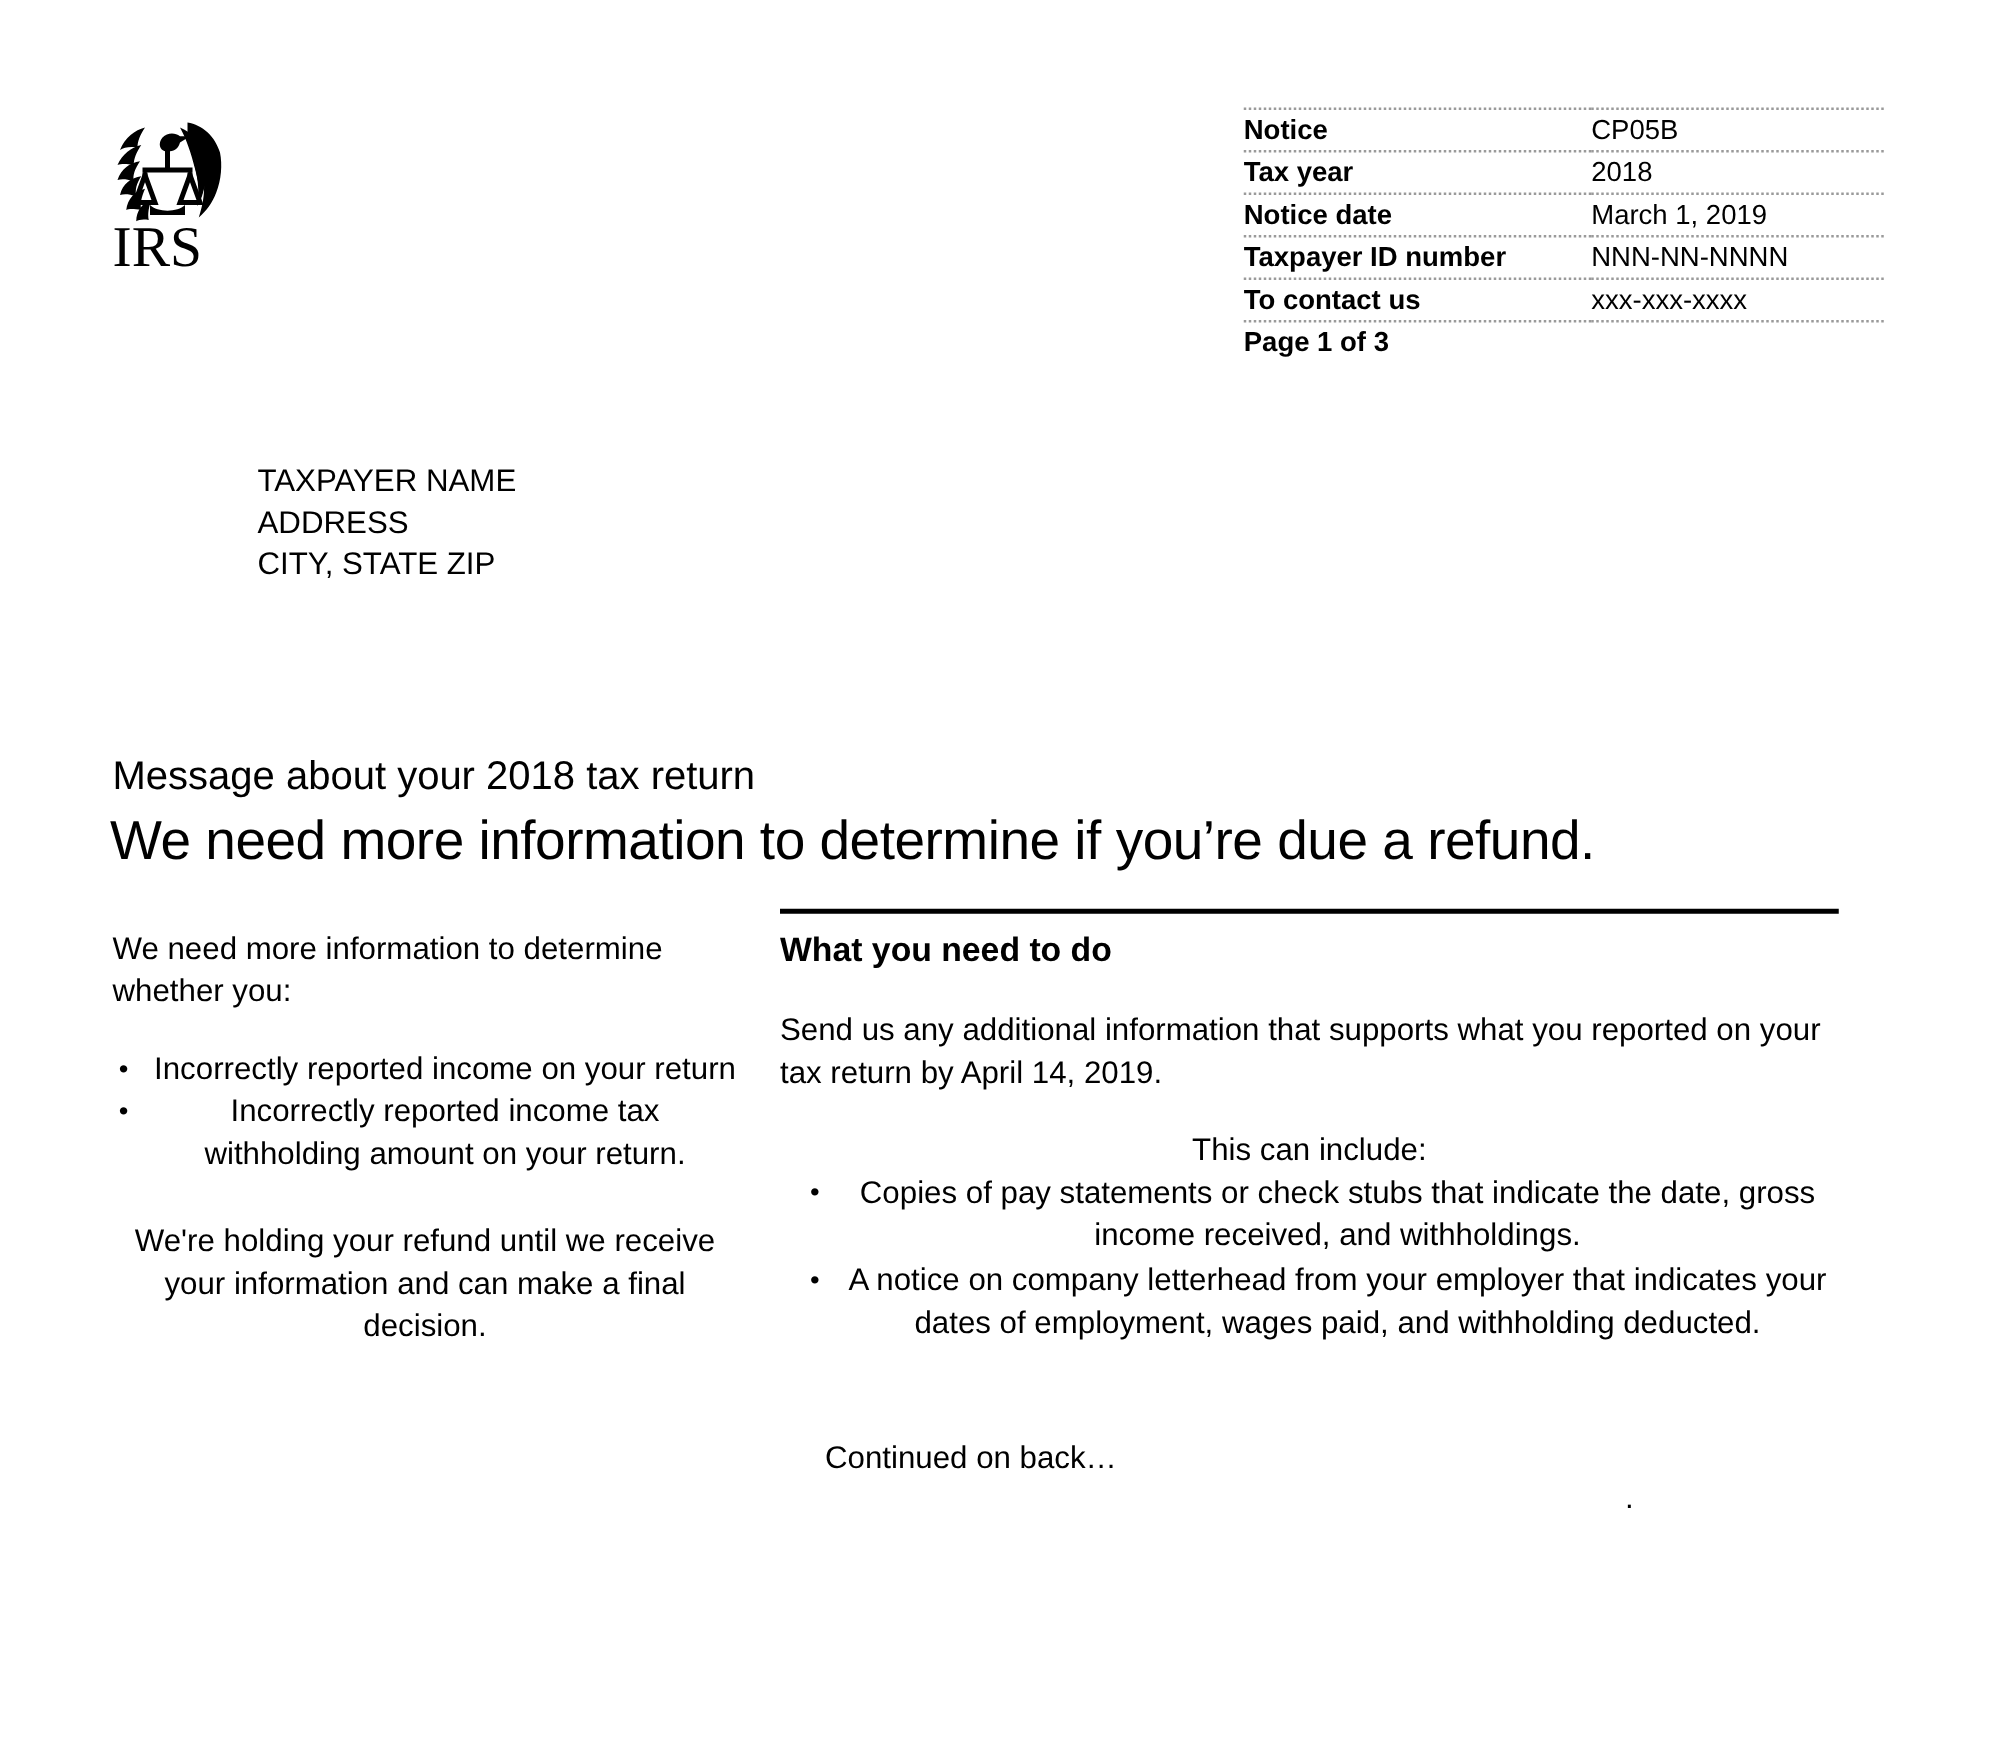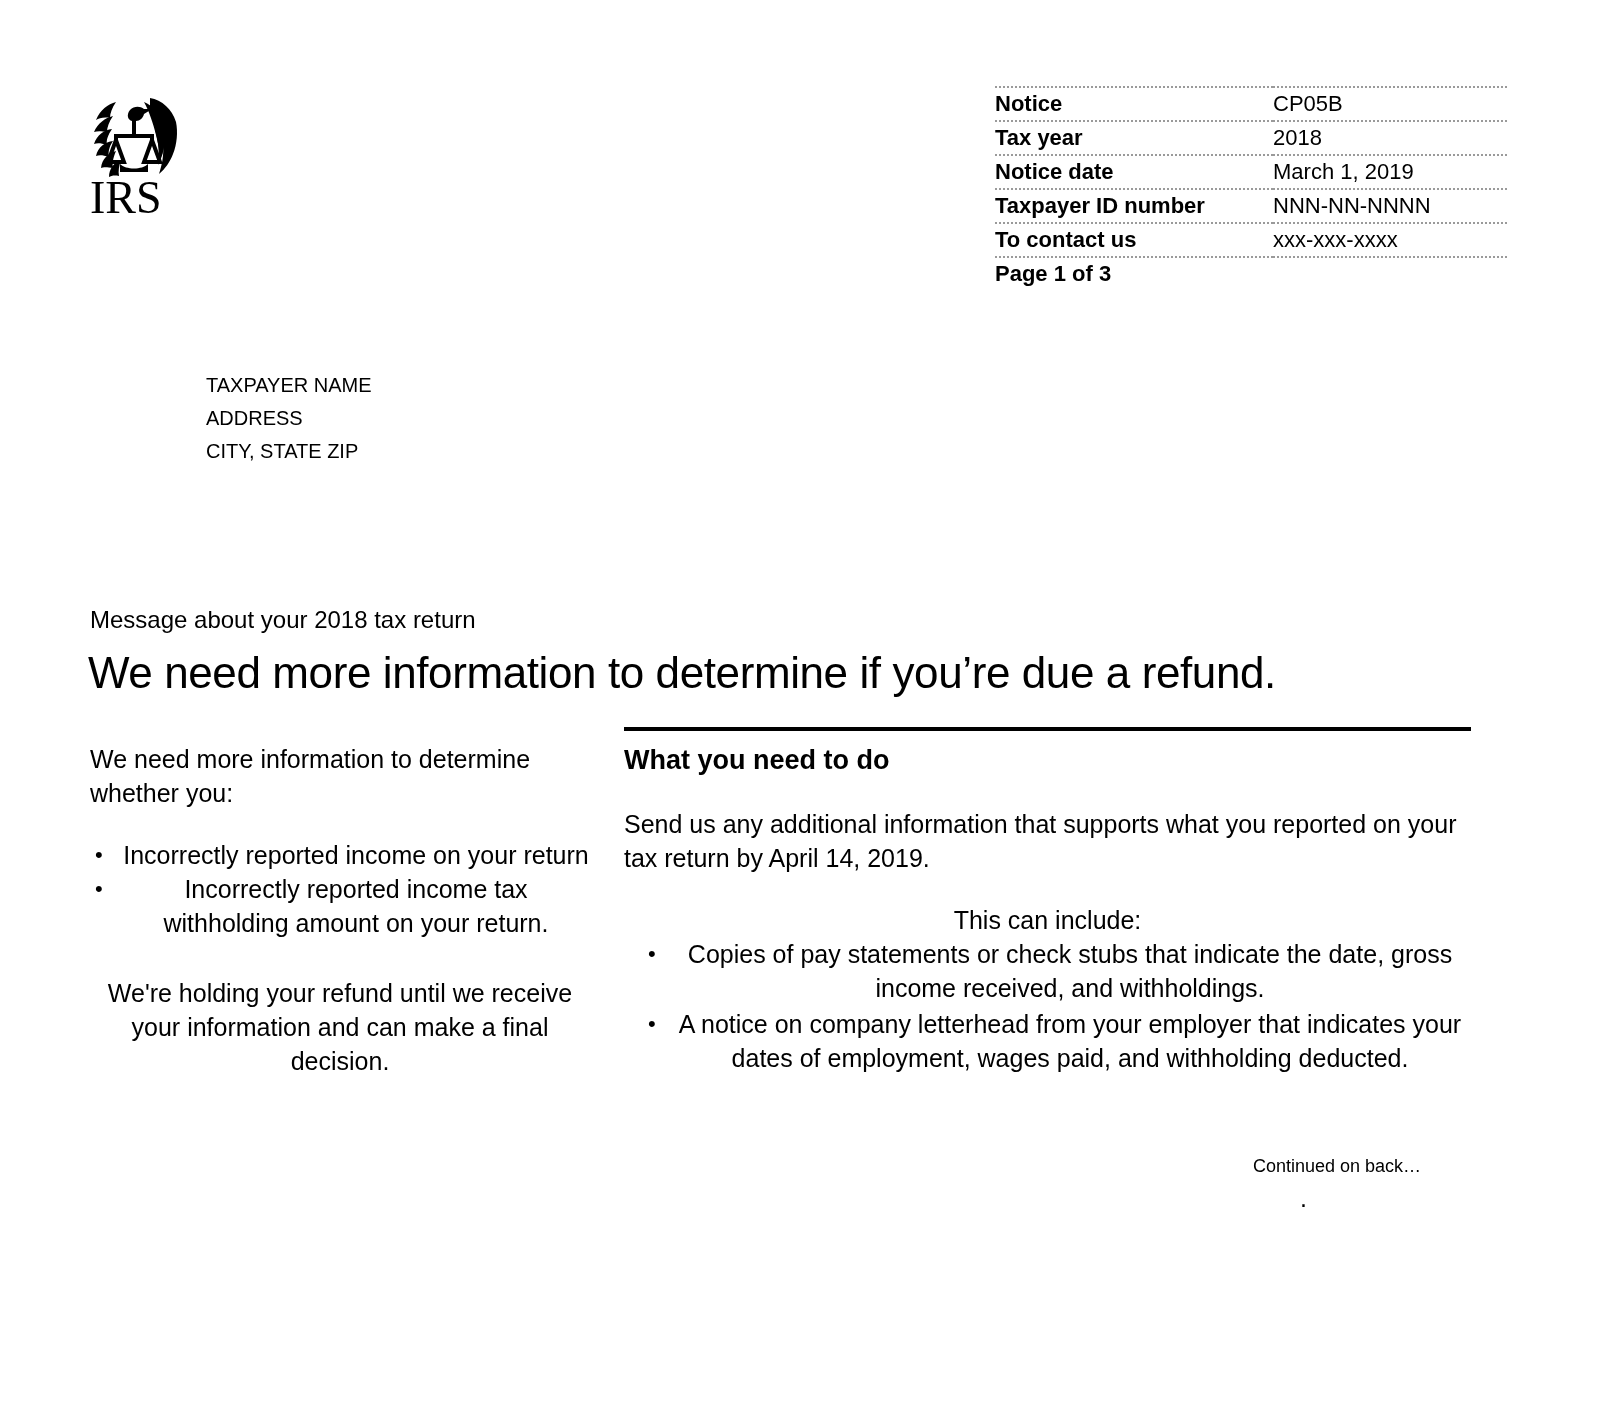--- a/index.html
+++ b/index.html
@@ -74,31 +74,31 @@
   .notice-table tr.page-row td {
     font-weight: bold;
     border-bottom: none;
   }
 
   
   .taxpayer-block {
     position: absolute;
     left: 206px;
     top: 369px;
-    font-size: 20px;
+    font-size: 25px;
     line-height: 33px;
     white-space: pre-line;
   }
 
   
   .message-kicker {
     position: absolute;
     left: 90px;
     top: 604px;
-    font-size: 24px;
+    font-size: 32px;
     line-height: 32px;
   }
   .headline {
     position: absolute;
     left: 88px;
     top: 646px;
     font-size: 44px;
     line-height: 54px;
     font-weight: normal;
     letter-spacing: -0.4px;
@@ -165,22 +165,21 @@
 
   .col-right ul.bullets { margin: 0; }
   .col-right ul.bullets li { padding-left: 45px; margin-bottom: 2px; }
   .col-right ul.bullets li::before { left: 24px; }
 
   .continued {
     position: absolute;
     left: 660px;
     top: 1150px;
     width: 847px;
-    text-align: right;
-    font-size: 18px;
+    font-size: 25px;
     line-height: 32px;
     padding-right: 86px;
     box-sizing: border-box;
   }
   .stray-dot {
     position: absolute;
     left: 1300px;
     top: 1186px;
     font-size: 25px;
     line-height: 24px;

